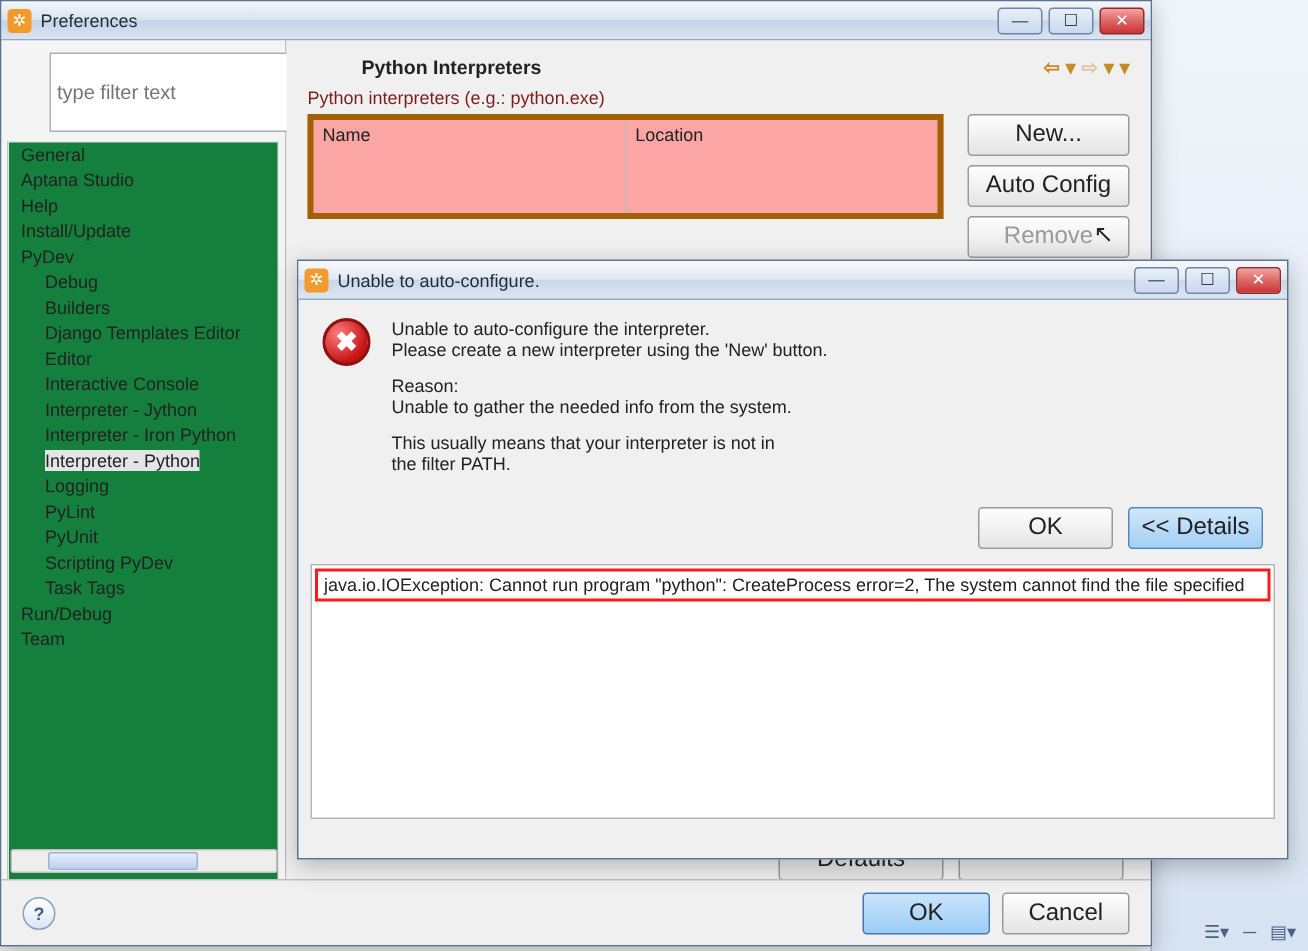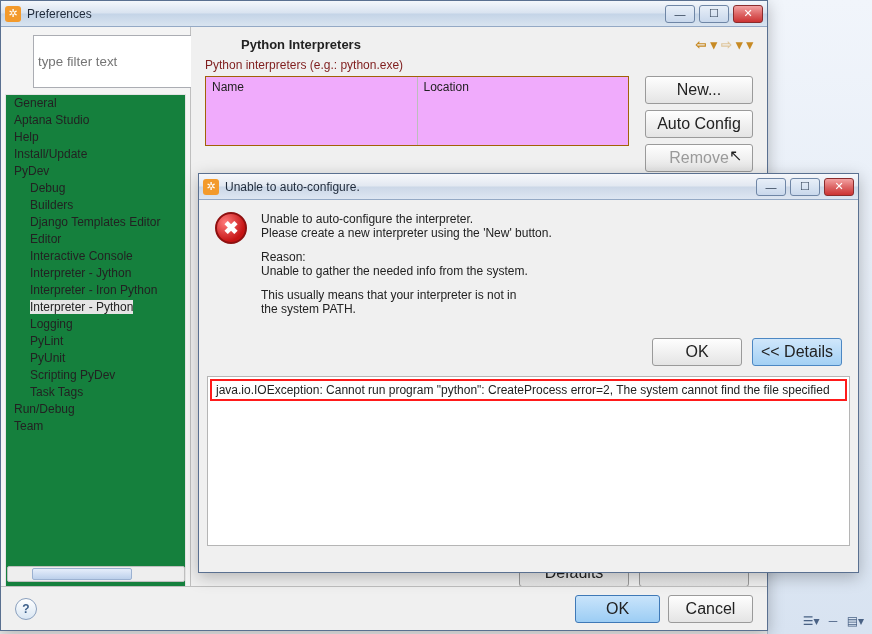--- a/index.html
+++ b/index.html
@@ -40,21 +40,21 @@
   .tree ul { list-style:none; margin:0; padding:0 0 0 16px;}
   .tree > ul { padding-left:8px;}
   .tree li { line-height:17px; white-space:nowrap; cursor:default;}
   .tree li.sel > span { background:#e5e5e5; }
   .main-pane { flex:1; padding:10px 14px; background:#f0f0f0;}
   .heading { font-weight:bold; font-size:13px; margin-bottom:6px; display:flex; padding-left:36px;}
   .navicons { margin-left:auto; display:flex; gap:4px; align-items:center; color:#c78a24;}
   .navicons span { font-size:13px;}
   .subhead { font-size:12px; color:#7f1d1d; margin:6px 0 4px;}
   .table {
-    border:1px solid #a16207; background:#f0abfc; height:70px; display:flex;
+    border:4px solid #a16207; background:#fca5a5; height:70px; display:flex;
   }
   .table .col { flex:1; border-right:1px solid #bdbdbd; padding:3px 6px; font-weight:normal;}
   .rightbtns { float:right; width:108px; margin-left:8px;}
   .btn {
     display:block; width:100%; margin-bottom:6px; padding:4px 4px;
     background:linear-gradient(#fefefe,#e4e4e4); border:1px solid #9a9a9a; border-radius:3px;
     text-align:center; font-size:16px;
   }
   .btn.disabled { color:#9a9a9a;}
   .cursor { position:absolute; font-size:16px; left:728px; top:145px; pointer-events:none;}
@@ -207,21 +207,21 @@
       <div class="winbtn">☐</div>
       <div class="winbtn close">✕</div>
     </div>
   </div>
 
   <div class="errbody">
     <div class="erriconcircle">✖</div>
     <div class="errtext">
       <p><span>Unable to auto-configure the interpreter.</span><br><span>Please create a new interpreter using the 'New' button.</span></p>
       <p><span>Reason:</span><br><span>Unable to gather the needed info from the system.</span></p>
-      <p><span>This usually means that your interpreter is not in</span><br><span>the system PATH.</span></p>
+      <p><span>This usually means that your interpreter is not in</span><br><span>the filter PATH.</span></p>
     </div>
   </div>
 
   <div class="dlgbtns">
     <div class="btn">OK</div>
     <div class="btn details">&lt;&lt;  Details</div>
   </div>
 
   <div class="details-pane">
     <div class="highlightrow">

